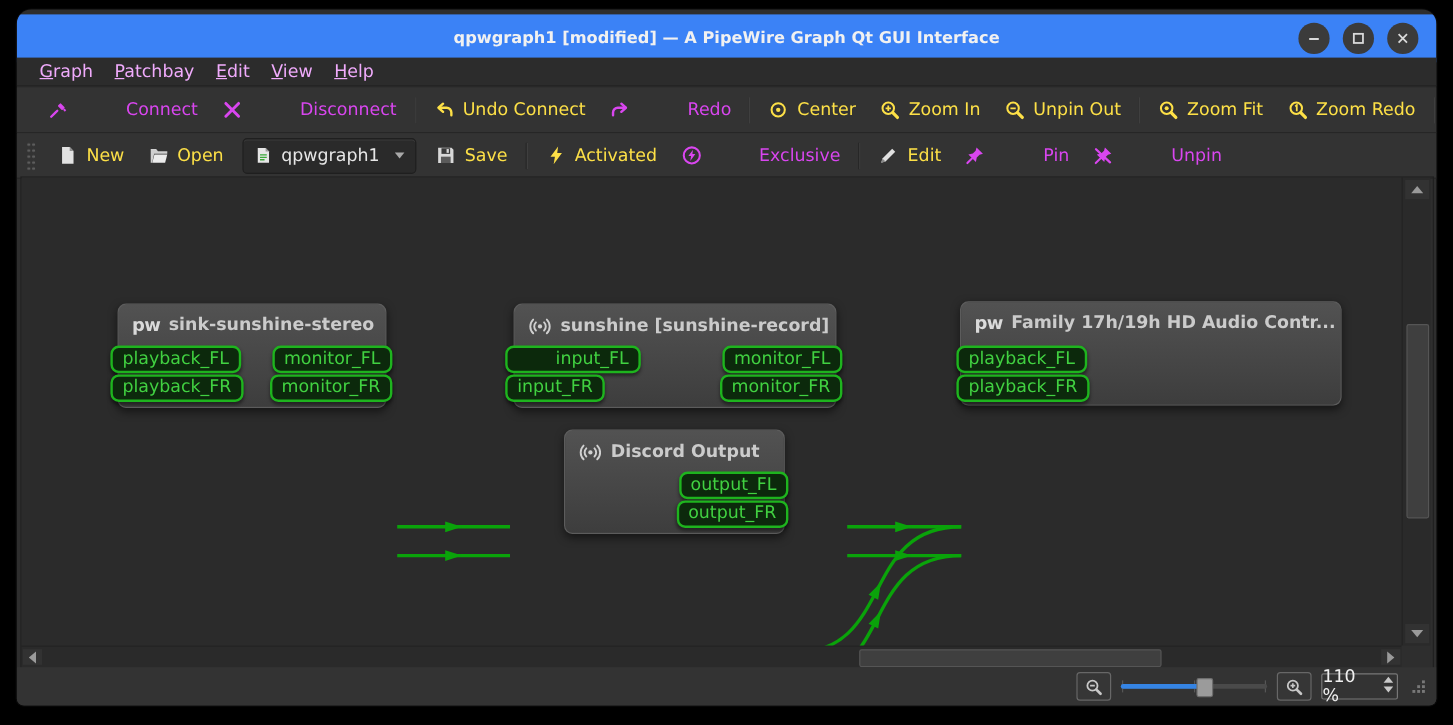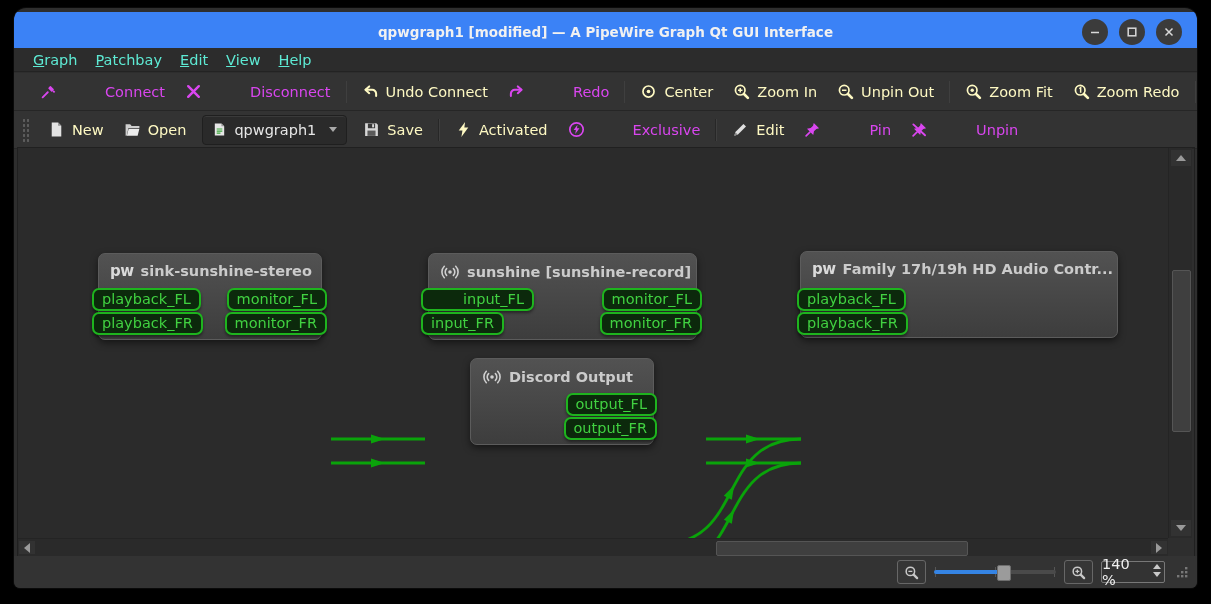--- a/index.html
+++ b/index.html
@@ -8,29 +8,29 @@
     border-radius:12px 12px 6px 6px;overflow:hidden;box-shadow:0 0 0 1px #0a0a0a;}
   
   .titlebar{position:absolute;left:0;top:4px;width:100%;height:40px;background:#3b82f6;}
   .title-text{position:absolute;left:0;right:0;top:0;height:40px;line-height:40px;text-align:center;
     color:#f1f1f1;font-weight:bold;font-size:13.5px;}
   .win-controls{position:absolute;right:15px;top:7px;display:flex;gap:11px;}
   .wbtn{width:26px;height:26px;border-radius:50%;background:#3b3b3b;display:flex;align-items:center;justify-content:center;cursor:default;}
   .wbtn svg{width:16px;height:16px;stroke:#d9d9d9;stroke-width:1.5;fill:none;}
   
   .menubar{position:absolute;left:0;top:40px;width:100%;height:24px;background:#2c2c2c;display:flex;align-items:center;padding-left:10px;box-sizing:border-box;border-bottom:1px solid #232323;}
-  .menu-item{display:inline-block;padding:2px 9px;font-size:14.5px;color:#5eead4;}
+  .menu-item{display:inline-block;padding:2px 9px;font-size:14.5px;color:#f0abfc;}
   .menu-item::first-letter{text-decoration:underline;}
   
   .toolbar{position:absolute;left:0;width:100%;height:38px;background:#333333;display:flex;align-items:center;border-bottom:1px solid #262626;box-sizing:border-box;}
   .toolbar1{top:65px;}
   .toolbar2{top:103px;}
   .thandle{width:8px;height:24px;margin:0 8px 0 8px;
     background-image:radial-gradient(circle,#5d5d5d 1.1px,transparent 1.3px);background-size:4px 5px;}
-  .tbtn{display:flex;align-items:center;gap:7px;padding:0 10px;height:30px;font-size:14.5px;color:#fef9c3;white-space:nowrap;}
+  .tbtn{display:flex;align-items:center;gap:7px;padding:0 10px;height:30px;font-size:14.5px;color:#fde047;white-space:nowrap;}
   .tbtn.disabled{color:#d946ef;gap:48px;}
   .tbtn svg{width:17px;height:17px;flex:none;}
   .tsep{width:1px;height:22px;background:#272727;border-right:1px solid #3f3f3f;margin:0 5px;}
   .combo{display:flex;align-items:center;gap:7px;height:28px;padding:0 9px;margin:0 6px;background:#2a2a2a;
     border:1px solid #1f1f1f;border-radius:4px;color:#e6e6e6;font-size:14.5px;box-shadow:inset 0 1px 0 #3a3a3a;}
   .caret{width:0;height:0;border-left:4.5px solid transparent;border-right:4.5px solid transparent;border-top:5.5px solid #a9a9a9;margin-left:6px;}
   
   .view-frame{position:absolute;left:3px;top:139px;width:1176px;height:410px;border:1px solid #202020;}
   .viewport{position:absolute;left:4px;top:140px;width:1150px;height:390px;background:#2b2b2b;overflow:hidden;}
   .node{position:absolute;border-radius:7px;background:linear-gradient(#525252,#3d3d3d);border:1px solid #5c5c5c;
@@ -372,21 +372,21 @@
       <div class="handle"></div>
     </div>
     <div class="sb-zoombtn">
       <svg viewBox="0 0 16 16">
           <circle cx="6.8" cy="6.8" r="4.5" fill="none" stroke="#c8c8c8" stroke-width="1.6"></circle>
           <path d="M10.3 10.3L14 14" stroke="#c8c8c8" stroke-width="2.4" stroke-linecap="round"></path>
           <path d="M4.7 6.8h4.2M6.8 4.7v4.2" stroke="#c8c8c8" stroke-width="1.4"></path>
         </svg>
     </div>
     <div class="spinbox">
-      <span>140 %</span>
+      <span>110 %</span>
       <div class="spin-arrows">
         <div class="u"></div>
         <div class="d"></div>
       </div>
     </div>
     <svg class="grip" width="14" height="14">
       <g fill="#787878">
           <rect x="10" y="2" width="2.4" height="2.4"></rect>
           <rect x="10" y="6" width="2.4" height="2.4"></rect>
           <rect x="10" y="10" width="2.4" height="2.4"></rect>

